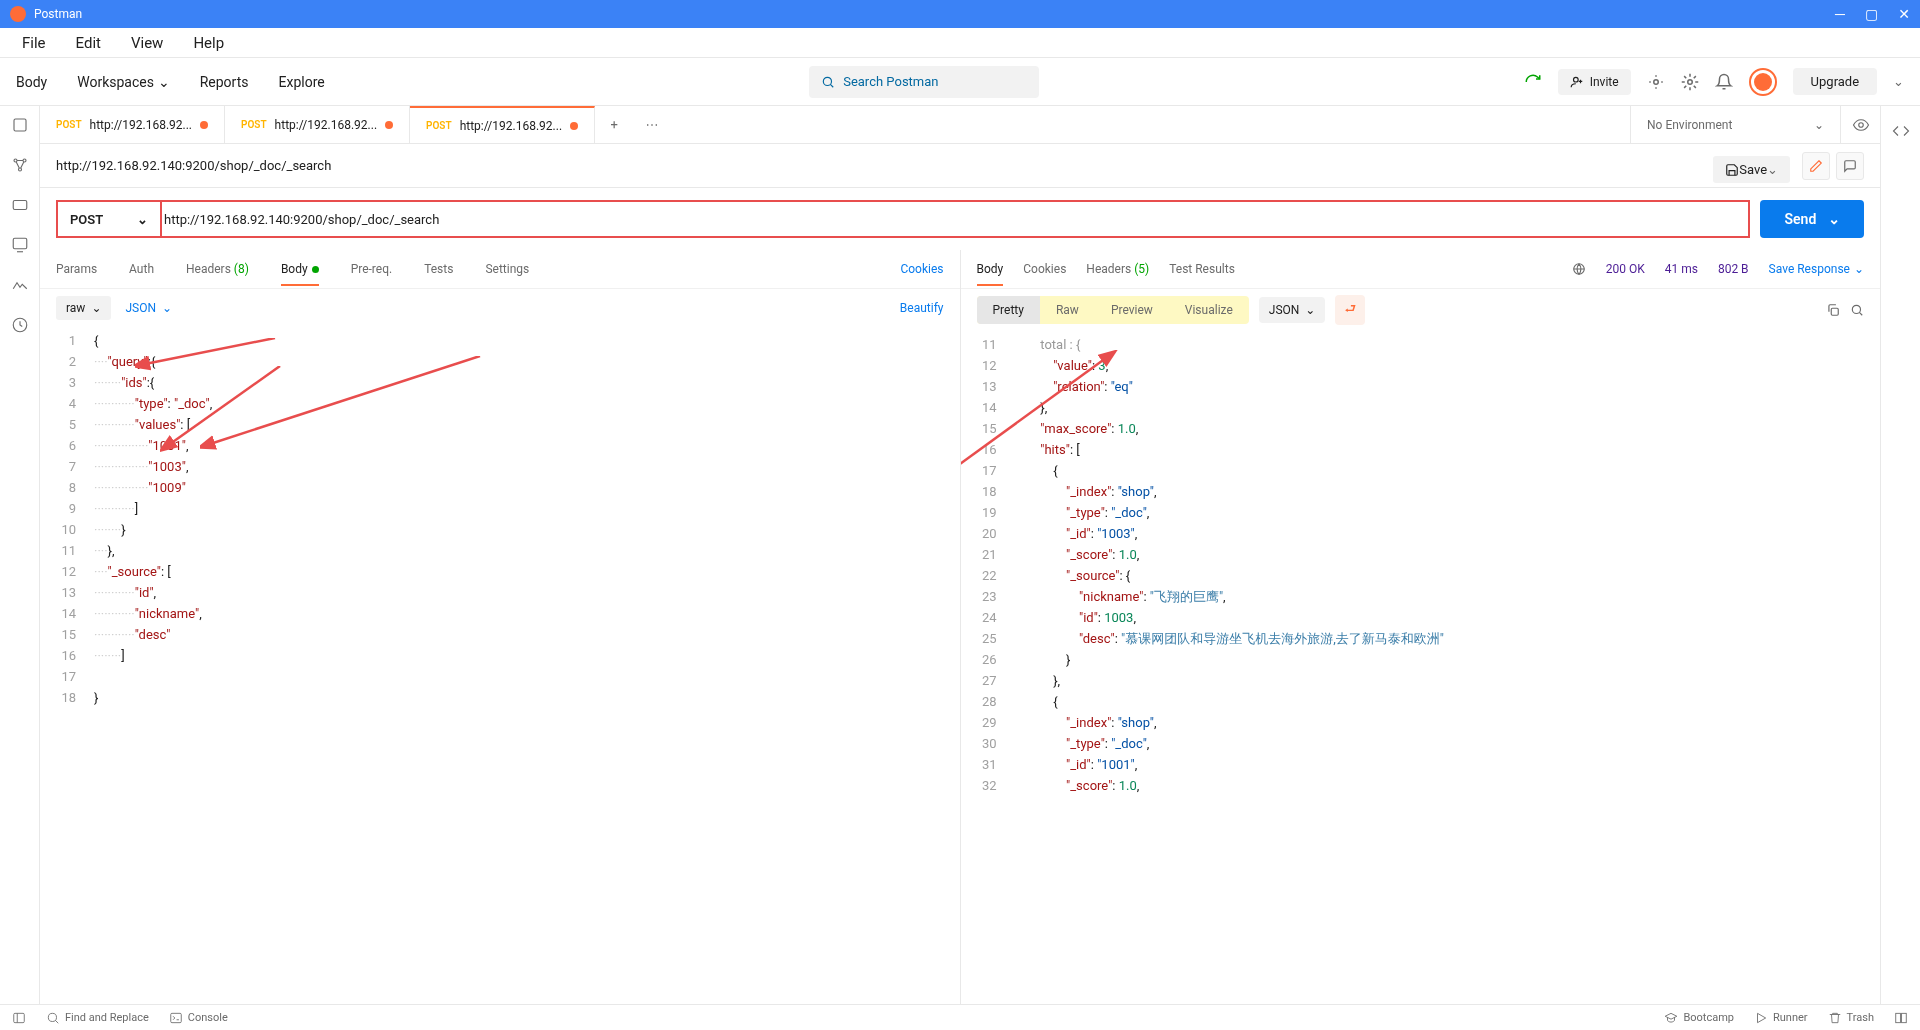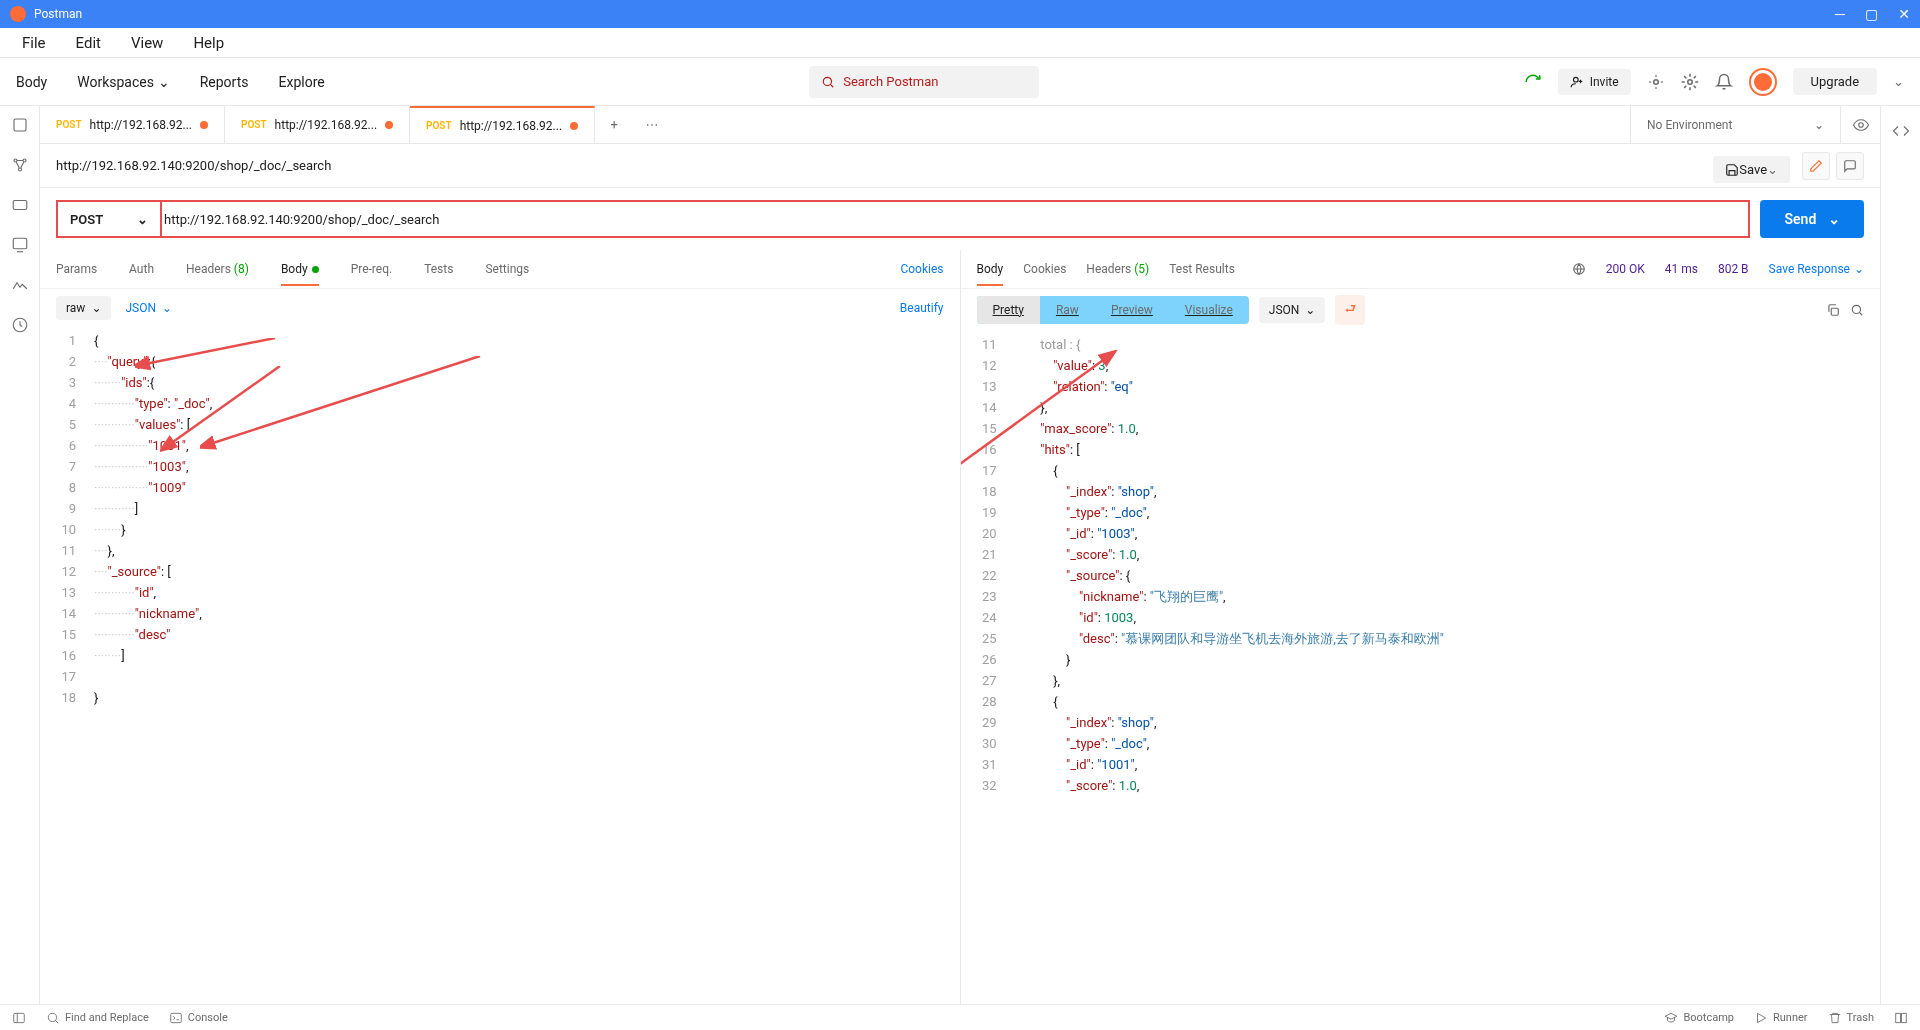--- a/index.html
+++ b/index.html
@@ -10,21 +10,21 @@
 .titlebar-title { flex: 1; font-size: 12px; }
 .titlebar-controls { display: flex; gap: 20px; }
 .titlebar-controls span { cursor: pointer; font-size: 14px; }
 
 .menubar { height: 30px; display: flex; align-items: center; padding: 0 10px; gap: 18px; border-bottom: 1px solid #e8e8e8; }
 .menubar span { font-size: 15px; cursor: pointer; margin-left: 12px; }
 
 .topbar { height: 48px; display: flex; align-items: center; padding: 0 16px; border-bottom: 1px solid #e8e8e8; }
 .topbar-nav { display: flex; gap: 30px; align-items: center; }
 .topbar-nav-item { font-size: 14px; color: #212121; cursor: pointer; display: flex; align-items: center; gap: 4px; }
-.topbar-search { flex: 0 0 230px; margin: 0 auto; background: #f2f2f2; height: 32px; border-radius: 4px; display: flex; align-items: center; padding: 0 12px; color: #b91c1c; gap: 8px; }
+.topbar-search { flex: 0 0 230px; margin: 0 auto; background: #f2f2f2; height: 32px; border-radius: 4px; display: flex; align-items: center; padding: 0 12px; color: #0369a1; gap: 8px; }
 .topbar-right { display: flex; align-items: center; gap: 16px; }
 .invite-btn { background: #f2f2f2; padding: 6px 12px; border-radius: 4px; font-size: 12px; display: flex; align-items: center; gap: 6px; }
 .upgrade-btn { background: #f2f2f2; padding: 6px 18px; border-radius: 4px; font-size: 13px; }
 .avatar-ring { width: 28px; height: 28px; border: 2px solid #ff6c37; border-radius: 50%; display: flex; align-items: center; justify-content: center; }
 .avatar-inner { width: 18px; height: 18px; background: #ff6c37; border-radius: 50%; }
 
 .work-row { display: flex; height: calc(100vh - 106px - 26px); }
 .left-rail { width: 40px; border-right: 1px solid #e8e8e8; display: flex; flex-direction: column; align-items: center; padding-top: 10px; gap: 22px; color: #6b6b6b; }
 .right-rail { width: 40px; border-left: 1px solid #e8e8e8; display: flex; flex-direction: column; align-items: center; padding-top: 16px; color: #6b6b6b; }
 
@@ -85,21 +85,21 @@
 .resp-bar { height: 38px; display: flex; align-items: center; padding: 0 16px; gap: 20px; font-size: 12px; color: #6b6b6b; }
 .resp-tabs { display: flex; gap: 20px; }
 .resp-tab { cursor: pointer; padding: 10px 0; position: relative; }
 .resp-tab.active { color: #212121; }
 .resp-tab.active::after { content: ''; position: absolute; bottom: 0; left: 0; right: 0; height: 2px; background: #ff6c37; }
 .resp-spacer { flex: 1; }
 .status-ok { color: #4c1d95; }
 .save-resp { color: #097bed; display: flex; align-items: center; gap: 4px; }
 
 .resp-toolbar { height: 42px; display: flex; align-items: center; padding: 0 16px; gap: 10px; border-top: 1px solid #f0f0f0; }
-.view-tabs { display: flex; background: #7dd3fc; border-radius: 4px; overflow: hidden; text-decoration: underline; }
+.view-tabs { display: flex; background: #fef9c3; border-radius: 4px; overflow: hidden; }
 .view-tab { padding: 7px 16px; font-size: 12px; color: #6b6b6b; cursor: pointer; }
 .view-tab.active { background: #e6e6e6; color: #212121; }
 .json-select2 { background: #f2f2f2; padding: 6px 10px; border-radius: 4px; display: flex; align-items: center; gap: 6px; font-size: 12px; }
 .wrap-icon { width: 30px; height: 30px; background: #fdf0ea; border-radius: 4px; display: flex; align-items: center; justify-content: center; color: #ff6c37; }
 
 .statusbar { height: 26px; border-top: 1px solid #e8e8e8; display: flex; align-items: center; padding: 0 12px; gap: 20px; font-size: 11px; color: #6b6b6b; }
 .statusbar-spacer { flex: 1; }
 .status-item { display: flex; align-items: center; gap: 5px; }
 
 .svg-icon { width: 14px; height: 14px; }

